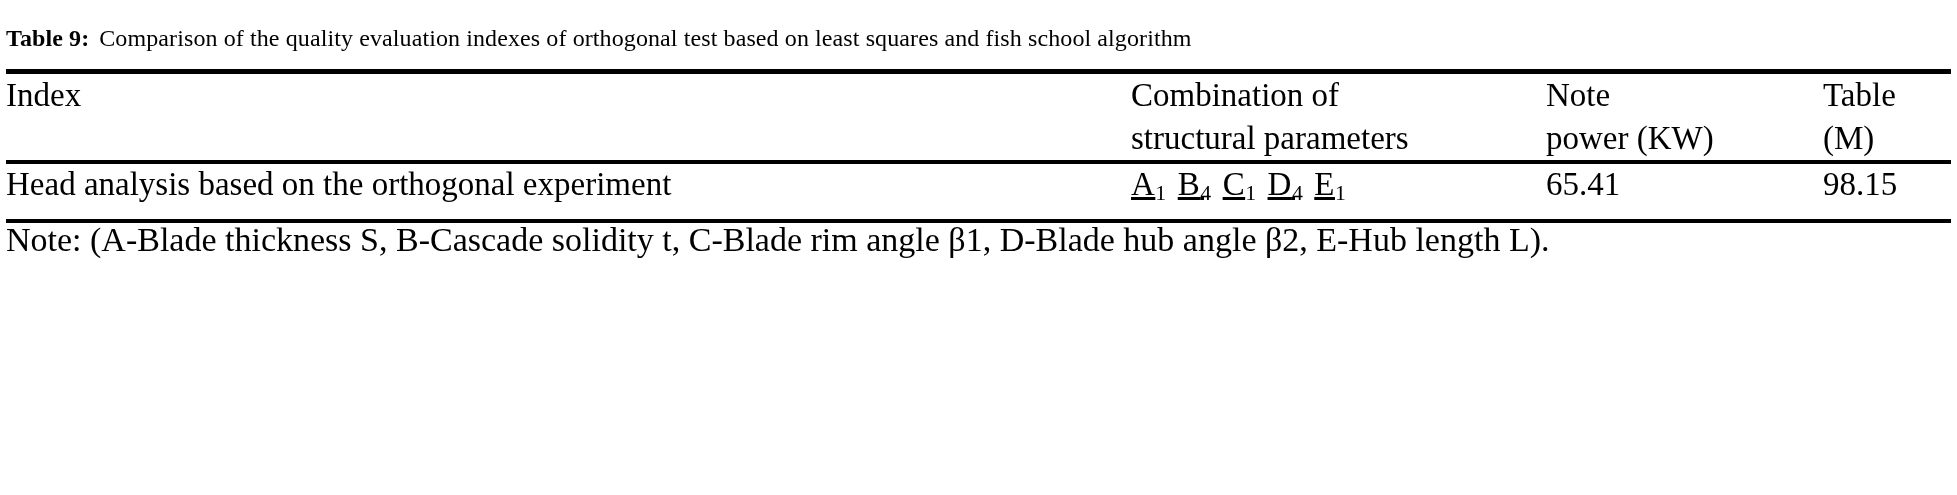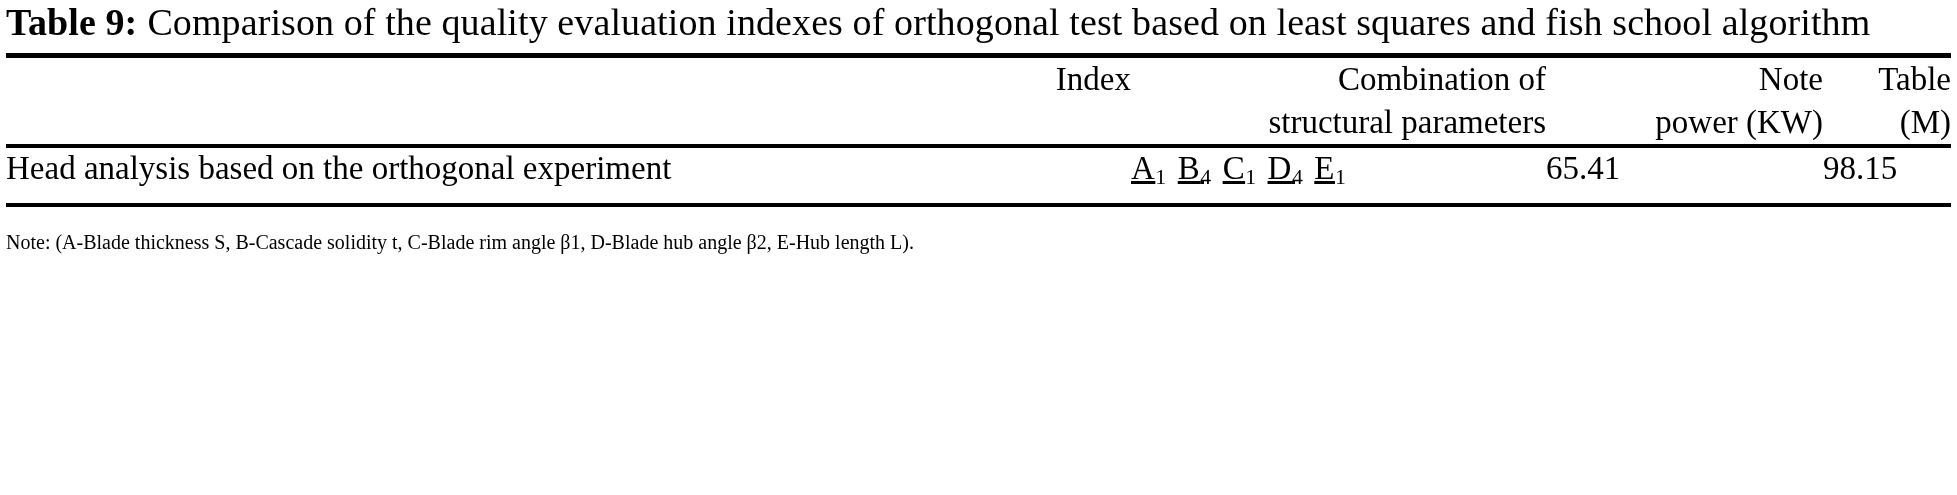--- a/index.html
+++ b/index.html
@@ -18,23 +18,23 @@
   .page {
     position: relative;
     width: 1957px;
     height: 495px;
     box-sizing: border-box;
     padding: 0 6px;
   }
 
   
   .caption {
-    font-size: 38px;
+    font-size: 24px;
     line-height: 44px;
-    padding-top: 0;
+    padding-top: 16px;
     letter-spacing: 0.1px;
   }
   .caption .label {
     font-weight: bold;
   }
   .caption .label-gap {
     display: inline-block;
     width: 10px;
   }
 
@@ -73,44 +73,44 @@
   .col-index   { width: 1125px; }
   .col-comb    { width: 415px;  }
   .col-shaft   { width: 277px;  }
   .col-head    { width: auto;   }
 
   thead td {
     line-height: 43px;
     padding-top: 10px;
     padding-bottom: 7px;
   }
-  thead .hdr-line { display: block; white-space: nowrap; text-align: right; }
+  thead .hdr-line { display: block; white-space: nowrap; }
 
   tbody td {
     line-height: 40px;
     height: 55px;
     padding-top: 11px;
     padding-bottom: 4px;
     white-space: nowrap;
   }
 
   .combo { letter-spacing: 0.5px; text-decoration: underline; }
   .combo .sym { margin-right: 11px; }
   .combo .sym:last-child { margin-right: 0; }
   sub {
     font-size: 0.66em;
     vertical-align: -0.22em;
     line-height: 0;
   }
 
   
   .note {
-    font-size: 20px;
+    font-size: 34px;
     line-height: 34px;
-    padding-top: 18px;
+    padding-top: 0;
     white-space: nowrap;
   }
 </style>
 </head>
 <body>
 
 <div class="page">
 
   <div class="caption">
     <span class="label">Table 9:</span><span class="label-gap"></span><span>Comparison of the quality evaluation indexes of orthogonal test based on least squares and fish school algorithm</span>

